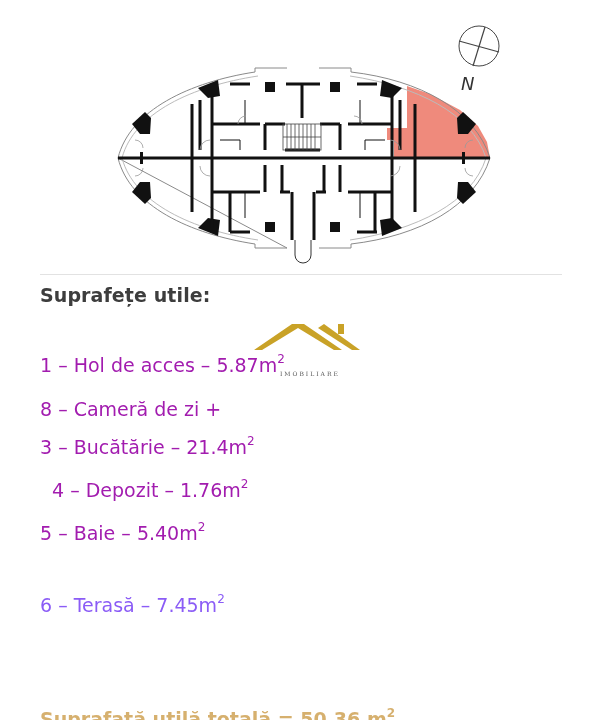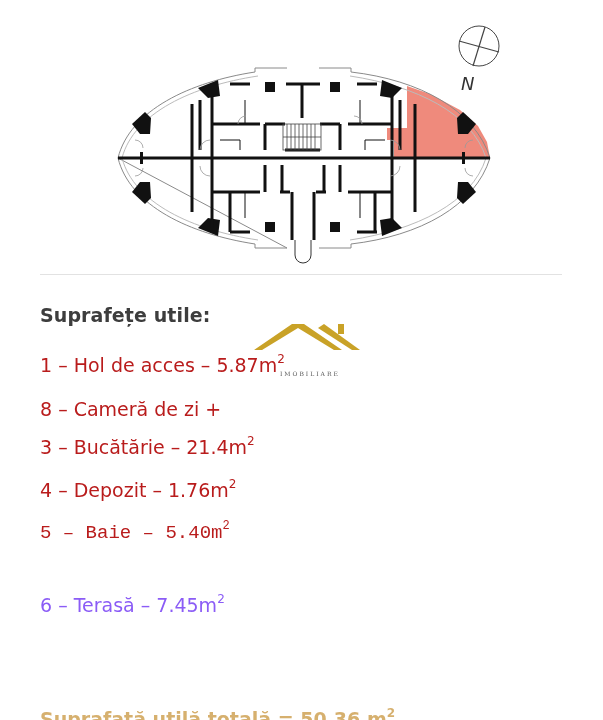--- a/index.html
+++ b/index.html
@@ -1,21 +1,21 @@
 <!DOCTYPE html>
 <html><head>
   <meta charset="utf-8">
   <style>
     html, body { margin: 0; padding: 0; background: #ffffff; }
     body { width: 603px; height: 720px; position: relative; overflow: hidden;
            font-family: "DejaVu Sans", "Liberation Sans", sans-serif; color: #4a4a4a; }
     .plan { position: absolute; left: 100px; top: 0; width: 420px; height: 280px; }
     .separator { position: absolute; left: 40px; top: 274px; width: 522px; height: 1px; background: #e2e2e2; }
-    .heading { position: absolute; left: 40px; top: 284px; font-size: 19px; font-weight: bold; color: #3d3d3d; letter-spacing: 0.1px; margin-top: 20px; }
-    .item { position: absolute; left: 40px; font-size: 19px; color: #b91c1c; white-space: nowrap; }
+    .heading { position: absolute; left: 40px; top: 284px; font-size: 19px; font-weight: bold; color: #3d3d3d; letter-spacing: 0.1px; }
+    .item { position: absolute; left: 40px; font-size: 19px; color: #a21caf; white-space: nowrap; }
     .item sup { font-size: 12px; vertical-align: 0; position: relative; top: -9px; }
     .item.red { color: #8b5cf6; }
     .total { position: absolute; left: 40px; top: 692px; font-size: 19px; font-weight: bold; color: #d6b06e; white-space: nowrap; margin-top: 16px; }
     .total sup { font-size: 12px; position: relative; top: -9px; vertical-align: 0; }
     .logo { position: absolute; left: 252px; top: 320px; width: 110px; height: 62px; }
     .logo-text { position: absolute; left: 10px; top: 22px; font-family: "DejaVu Serif", "Liberation Serif", serif; font-size: 24px; color: #1d1d1d; letter-spacing: 0.5px; }
     .logo-sub { position: absolute; left: 28px; top: 50px; font-family: "DejaVu Serif", "Liberation Serif", serif; font-size: 6px; color: #555; letter-spacing: 2px; }
   </style>
 </head>
 <body>
@@ -115,24 +115,24 @@
 
 <div class="item" style="top:354px;">
   <span>1 – Hol de acces – 5.87m</span><sup>2</sup>
 </div>
 <div class="item" style="top:398px;">
   <span>8 – Cameră de zi +</span>
 </div>
 <div class="item" style="top:436px;">
   <span>3 – Bucătărie – 21.4m</span><sup>2</sup>
 </div>
-<div class="item" style="top:479px;">
+<div class="item" style="top:479px;margin-left:12px;">
   <span>4 – Depozit – 1.76m</span><sup>2</sup>
 </div>
-<div class="item" style="top:522px;font-family:Liberation Mono, monospace;">
+<div class="item" style="top:522px;">
   <span>5 – Baie – 5.40m</span><sup>2</sup>
 </div>
 <div class="item red" style="top:594px;">
   <span>6 – Terasă – 7.45m</span><sup>2</sup>
 </div>
 
 <div class="total">
   <span>Suprafață utilă totală = 50.36 m</span><sup>2</sup>
 </div>
 

